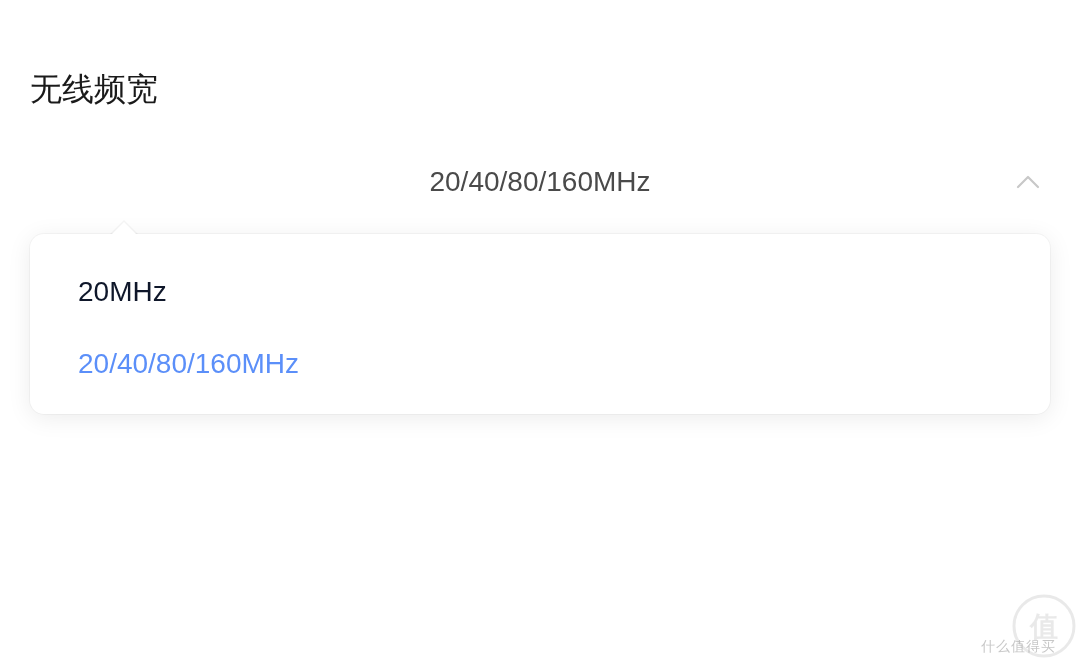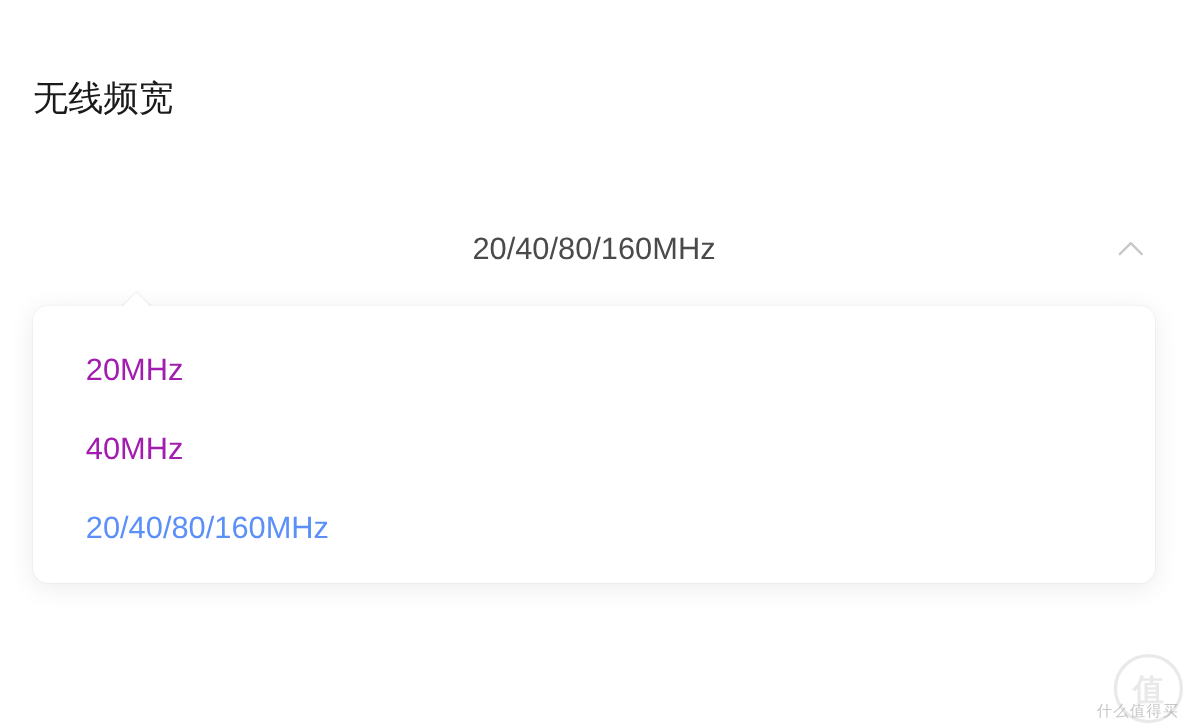--- a/index.html
+++ b/index.html
@@ -15,21 +15,21 @@
       position: relative;
       overflow: hidden;
     }
     .container {
       padding: 68px 30px 0 30px;
     }
     .title {
       font-size: 32px;
       color: #1a1a1a;
       font-weight: 400;
-      margin-bottom: 92px;
+      margin-bottom: 48px;
     }
     .select-row {
       display: flex;
       align-items: center;
       justify-content: center;
       position: relative;
       height: 44px;
     }
     .select-value {
       font-size: 28px;
@@ -76,40 +76,40 @@
     .dropdown {
       background: #ffffff;
       border-radius: 14px;
       box-shadow: 0 4px 24px rgba(0,0,0,0.08), 0 0 0 1px rgba(0,0,0,0.03);
       padding: 22px 0 14px 0;
       position: relative;
       z-index: 1;
     }
     .option {
       font-size: 28px;
-      color: #a21caf;
+      color: #0f172a;
       padding: 20px 48px;
       cursor: pointer;
     }
     .option.selected {
       color: #5b8ff9;
       font-weight: 500;
     }
     .watermark {
       position: absolute;
       right: 0;
       bottom: 0;
       opacity: 0.32;
     }
     .watermark svg {
       display: block;
     }
     .wm-text {
       position: absolute;
-      right: 8px;
+      right: 24px;
       bottom: 6px;
       font-size: 14px;
       color: #9a9a9a;
       letter-spacing: 1px;
       opacity: 0.55;
     }
   </style>
 </head>
 <body>
 
@@ -123,21 +123,20 @@
         <path d="M2 12 L12 2 L22 12" fill="none" stroke="#c8c8c8" stroke-width="2.2" stroke-linecap="round" stroke-linejoin="round"></path>
       </svg>
     </span>
   </div>
 
   <div class="dropdown-wrap">
     <div class="dropdown-arrow-shadow"></div>
     <div class="dropdown-arrow"></div>
     <div class="dropdown">
       <div class="option">20MHz</div>
-      <div class="option">40MHz</div>
       <div class="option selected">20/40/80/160MHz</div>
     </div>
   </div>
 </div>
 
 <div class="watermark">
   <svg width="72" height="72" viewBox="0 0 72 72">
     <circle cx="36" cy="36" r="30" fill="none" stroke="#bdbdbd" stroke-width="3"></circle>
     <text x="36" y="46" text-anchor="middle" font-size="28" fill="#bdbdbd" font-weight="bold">值</text>
   </svg>

